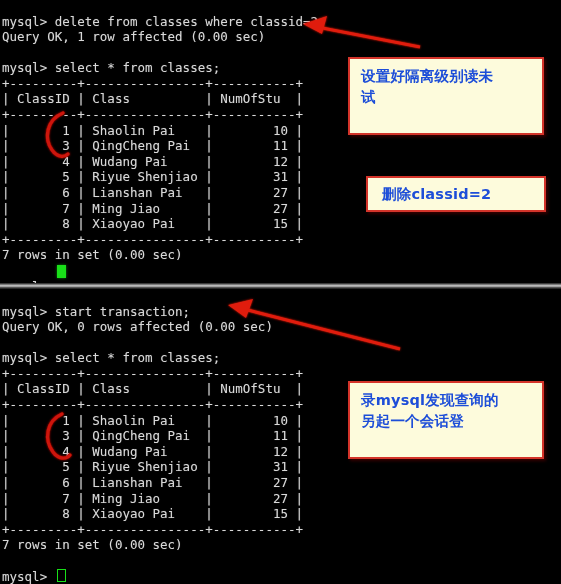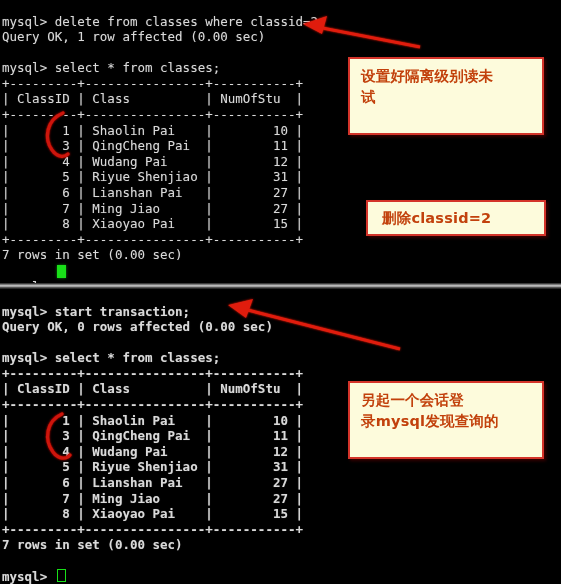--- a/index.html
+++ b/index.html
@@ -6,21 +6,21 @@
   body{
     width:561px;height:584px;position:relative;overflow:hidden;
     font-family:"DejaVu Sans Mono","Liberation Mono",monospace;
     background:#000;
   }
   .screen{position:absolute;inset:0;background:#000;}
 
   
   .panel{position:absolute;left:0;width:561px;background:#000;}
   #panel-top{top:0;height:285px;}
-  #panel-bottom{top:289px;height:295px;font-weight:bold;}
+  #panel-bottom{top:289px;height:295px;}
 
   .sep{
     position:absolute;left:0;top:283px;width:561px;height:6px;
     background:linear-gradient(to bottom,#1a1a1a 0,#9a9a9a 2px,#d8d8d8 3px,#6a6a6a 4px,#111 6px);
   }
 
   .term{
     position:absolute;left:2px;top:0;
     color:#d9d9d9;
     font-size:12.5px;
@@ -42,32 +42,32 @@
 
   
   .overlay{position:absolute;inset:0;pointer-events:none;}
 
   
   .callout{
     position:absolute;
     background:#fdfbdc;
     border:2px solid #d4342a;
     box-shadow:2px 2px 3px rgba(120,0,0,.45);
-    color:#c2410c;
+    color:#1d4ed8;
     font-family:"DejaVu Sans","Liberation Sans",sans-serif;
     font-weight:bold;
     font-size:14.5px;
     line-height:21px;
     padding:7px 9px 8px 11px;
     box-sizing:border-box;
     letter-spacing:.2px;
   }
   #callout-1{left:348px;top:57px;width:196px;height:78px;}
   #callout-2{left:366px;top:176px;width:180px;height:36px;
-             display:flex;align-items:center;padding:0 0 0 14px;margin-top:24px;}
+             display:flex;align-items:center;padding:0 0 0 14px;}
   #callout-3{left:348px;top:381px;width:196px;height:78px;}
 </style>
 </head>
 <body>
 
 <div class="screen">
 
   <div class="panel" id="panel-top">
     <pre class="term" style="top:1px;">mysql&gt; delete from classes where classid=2;
 Query OK, 1 row affected (0.00 sec)
@@ -147,17 +147,17 @@
   <div class="callout" id="callout-1">
     <div>设置好隔离级别读未</div>
     <div>试</div>
   </div>
 
   <div class="callout" id="callout-2">
     <div>删除classid=2</div>
   </div>
 
   <div class="callout" id="callout-3">
+    <div>录mysql发现查询的</div>
     <div>另起一个会话登</div>
-    <div>录mysql发现查询的</div>
   </div>
 
 </div>
 
 </body></html>

